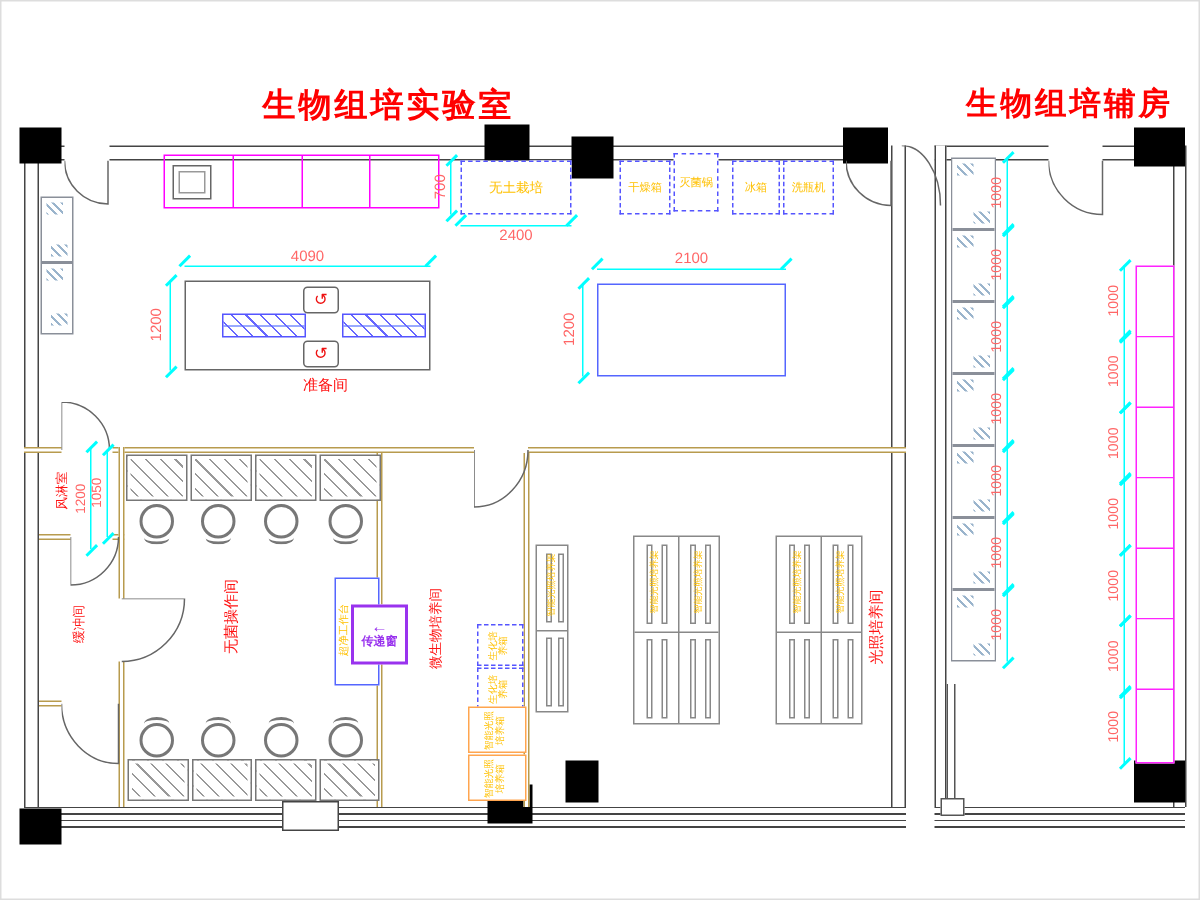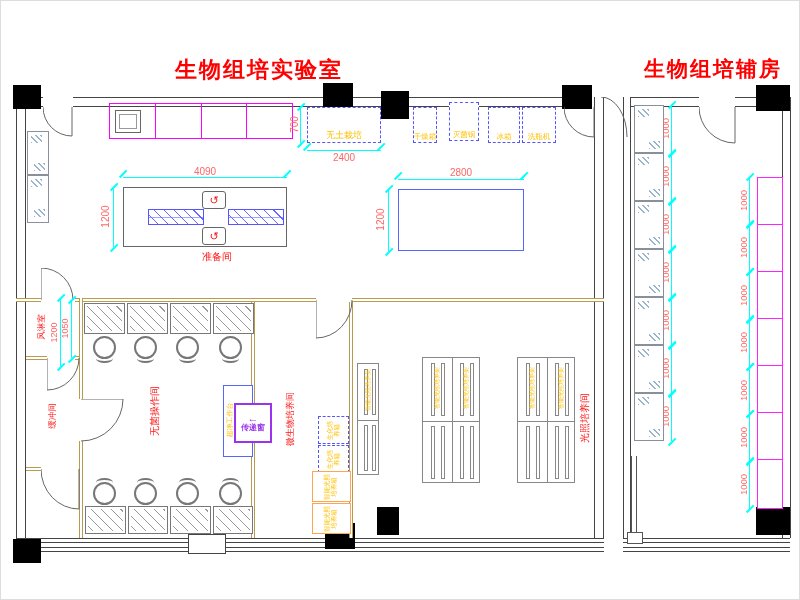--- a/index.html
+++ b/index.html
@@ -24,21 +24,21 @@
   .dlab { position:absolute; color:#ff6666; font-size:10px; line-height:11px; text-align:center; white-space:nowrap; }
   .rot { transform:rotate(-90deg); }
   
   .title { position:absolute; color:#ff0000; font-weight:bold; font-size:22px; letter-spacing:2px; text-align:center; white-space:nowrap; }
   .vlabel-r { position:absolute; color:#ff1111; text-align:center; transform:rotate(-90deg); white-space:nowrap; font-size:10px; line-height:12px; }
   .vlabel-y { position:absolute; color:#ffc000; text-align:center; transform:rotate(-90deg); white-space:nowrap; font-size:6px; line-height:8px; }
   .rotwrap { position:absolute; color:#ffc000; text-align:center; transform:rotate(-90deg); font-size:6.5px; line-height:7px; }
   .eqtext { color:#ffc000; font-size:8px; white-space:nowrap; }
   .hlabel-r { position:absolute; color:#ff1111; font-size:10px; text-align:center; white-space:nowrap; }
   
-  .bluebox { position:absolute; border:1.5px dashed #5555ff; background:#fff; display:flex; align-items:flex-end; justify-content:center; }
+  .bluebox { position:absolute; border:1.5px dashed #5555ff; background:#fff; display:flex; align-items:center; justify-content:center; }
   .dashbox { position:absolute; border:1.5px dashed #5555ff; background:#fff; }
   .orgbox { position:absolute; border:1.5px solid #ffa54f; background:#fff; }
   .bench { flex:1; border:1.5px solid #777; background:repeating-linear-gradient(45deg,#fff 0 6px,#999 6px 7px); box-shadow:inset 0 0 0 2px #fff; }
   .bench-row { position:absolute; display:flex; gap:2px; }
   .stool { position:absolute; width:23px; height:23px; border:2.5px solid #777; border-radius:50%; background:#fff; }
   .stool::after { content:""; position:absolute; left:1px; right:1px; bottom:-6px; height:7px; border-bottom:2.5px solid #777; border-radius:50%; }
   .stool.up::after { bottom:auto; top:-6px; border-bottom:none; border-top:2.5px solid #777; }
   .bluestrip { position:absolute; border:1px solid #5555ff;
     background:repeating-linear-gradient(45deg,rgba(0,0,0,0) 0 6px,#6666ff 6px 7px),linear-gradient(to bottom,transparent 7px,#99aaff 7px,#99aaff 8px,transparent 8px); }
   .sink { position:absolute; border:1px solid #666; border-radius:3px; background:#fff; display:flex; align-items:center; justify-content:center; }
@@ -136,21 +136,21 @@
     <div style="flex:1;border-right:1px solid #ff00ff;"></div>
     <div style="flex:1;border-right:1px solid #ff00ff;"></div>
     <div style="flex:1;border-right:1px solid #ff00ff;"></div>
     <div style="flex:1;"></div>
   </div>
   <div class="abs" style="left:114px;top:109px;width:26px;height:23px;border:1px solid #666;box-shadow:inset 0 0 0 3px #fff, inset 0 0 0 4px #999;"></div>
 
   <div class="bluebox" style="left:306px;top:106px;width:74px;height:36px;">
     <span class="eqtext" style="font-size:9px;">无土栽培</span>
   </div>
-  <div class="bluebox" style="left:412px;top:106px;width:24px;height:36px;">
+  <div class="bluebox" style="left:412px;top:106px;width:34px;height:36px;">
     <span class="eqtext" style="font-size:7.5px;">干燥箱</span>
   </div>
   <div class="bluebox" style="left:448px;top:101px;width:30px;height:39px;">
     <span class="eqtext" style="font-size:7.5px;">灭菌锅</span>
   </div>
   <div class="bluebox" style="left:487px;top:106px;width:32px;height:36px;">
     <span class="eqtext" style="font-size:7.5px;">冰箱</span>
   </div>
   <div class="bluebox" style="left:521px;top:106px;width:34px;height:36px;">
     <span class="eqtext" style="font-size:7.5px;">洗瓶机</span>
@@ -170,21 +170,21 @@
       <span>↺</span>
     </div>
   <div class="dimh" style="left:122px;top:176px;width:164px;"></div>
   <div class="dlab" style="left:184px;top:165px;width:40px;">4090</div>
   <div class="dimv" style="left:112px;top:186px;height:60px;"></div>
   <div class="dlab rot" style="left:87px;top:210px;width:34px;">1200</div>
   <div class="hlabel-r" style="left:188px;top:249px;width:56px;">准备间</div>
 
   <div class="abs" style="left:397px;top:188px;width:126px;height:62px;border:1px solid #5566ff;background:#fff;"></div>
   <div class="dimh" style="left:397px;top:178px;width:126px;"></div>
-  <div class="dlab" style="left:440px;top:166px;width:40px;">2800</div>
+  <div class="dlab" style="left:440px;top:166px;width:40px;">2100</div>
   <div class="dimv" style="left:387px;top:188px;height:62px;"></div>
   <div class="dlab rot" style="left:362px;top:213px;width:34px;">1200</div>
 
   <div class="vlabel-r" style="left:18px;top:320px;width:44px;font-size:8.5px;">风淋室</div>
   <div class="dimv" style="left:70px;top:299px;height:58px;"></div>
   <div class="dimv" style="left:59px;top:297px;height:68px;"></div>
   <div class="dlab rot" style="left:49px;top:322px;width:30px;font-size:9px;">1050</div>
   <div class="dlab rot" style="left:38px;top:326px;width:30px;font-size:9px;">1200</div>
   <div class="vlabel-r" style="left:29px;top:409px;width:44px;font-size:8.5px;">缓冲间</div>
 

